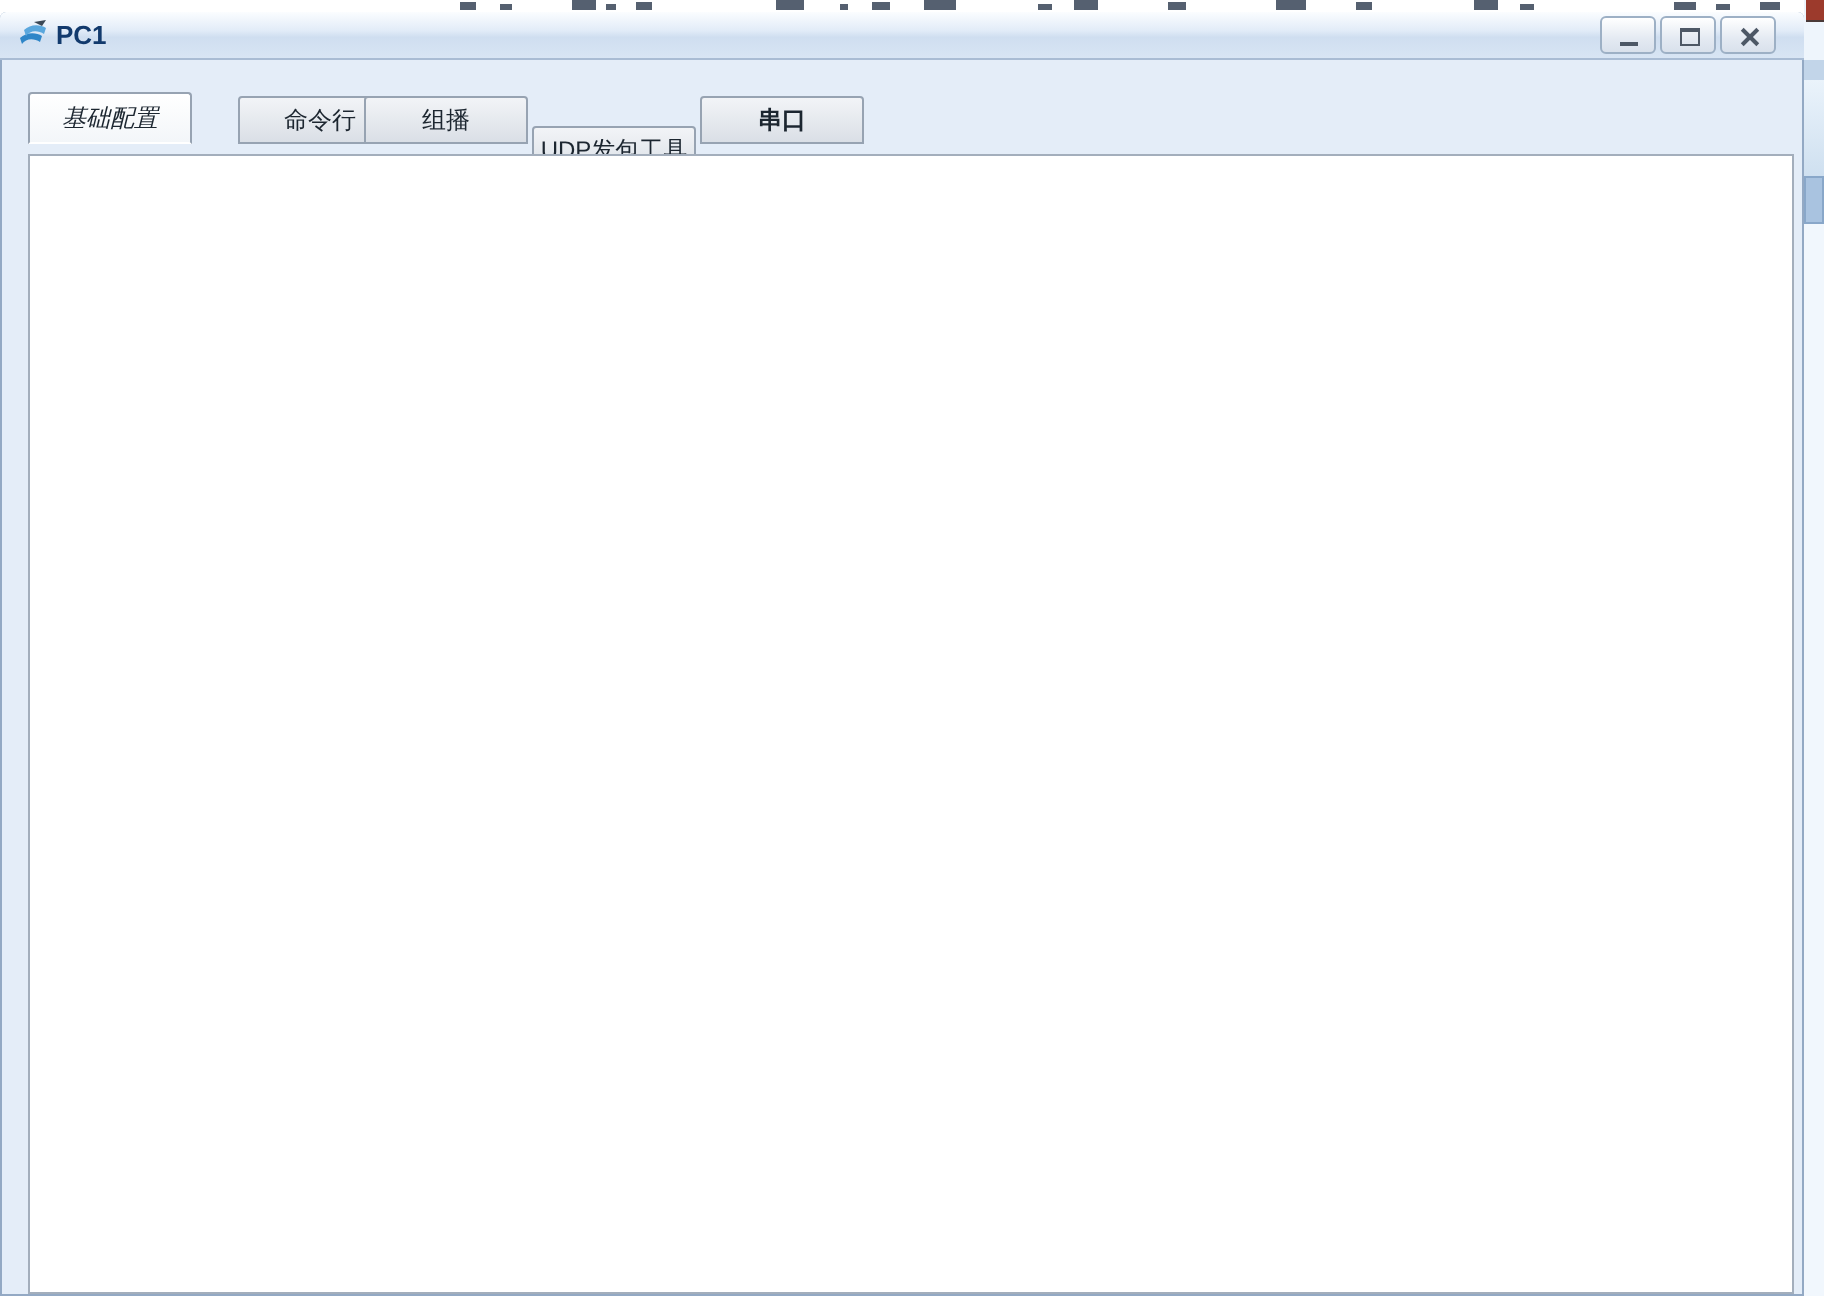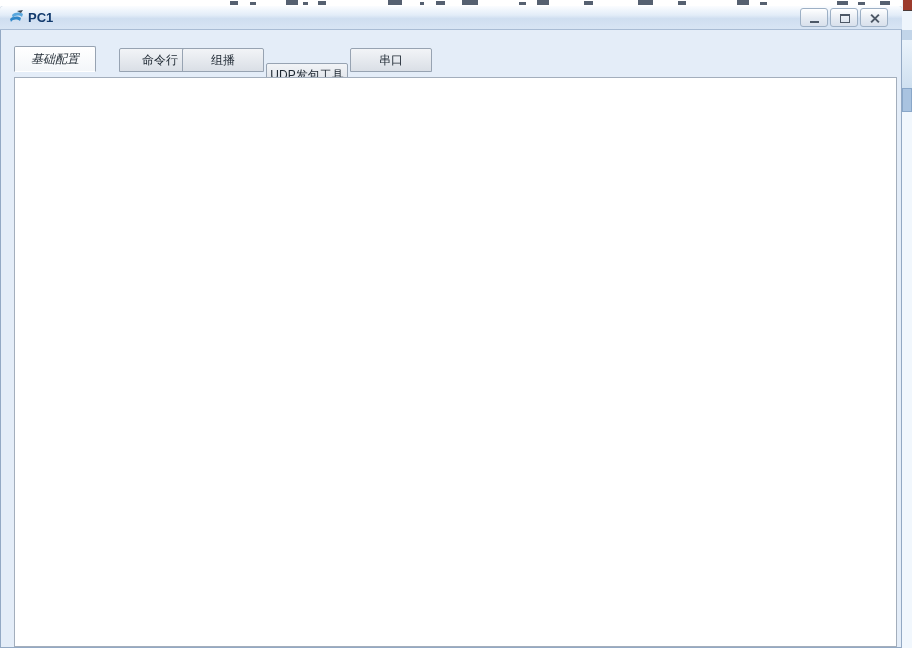--- a/index.html
+++ b/index.html
@@ -123,21 +123,21 @@
             <div class="x1"></div>
             <div class="x2"></div>
           </div>
       </div>
     </div>
 
     <div class="tab active" style="left:14px;top:40px;font-style:italic;">基础配置</div>
     <div class="tab" style="left:98px;top:42px;margin-left:21px;">命令行</div>
     <div class="tab" style="left:182px;top:42px;">组播</div>
     <div class="tab" style="left:266px;top:57px;">UDP发包工具</div>
-    <div class="tab" style="left:350px;top:42px;">串口</div>
+    <div class="tab" style="left:350px;top:42px;font-weight:bold;">串口</div>
 
     <div id="panel"></div>
   </div>
 
   <span class="lbl" style="left:60px;top:111px">主机名：</span>
   <div class="input" id="hostname-input" style="left:173px;top:105px;width:619px;height:28px">
     <div class="caret"></div>
     <span class="val"></span>
   </div>
 

